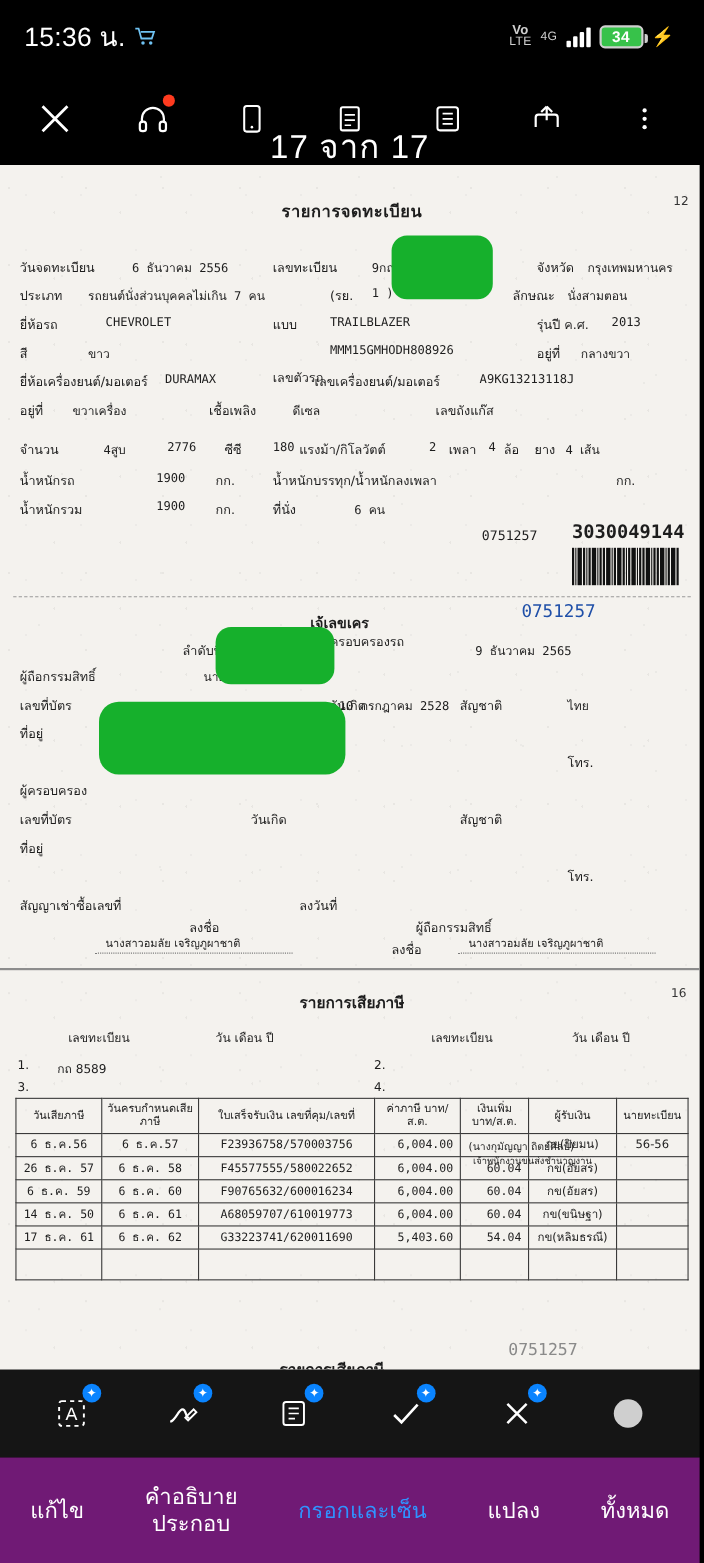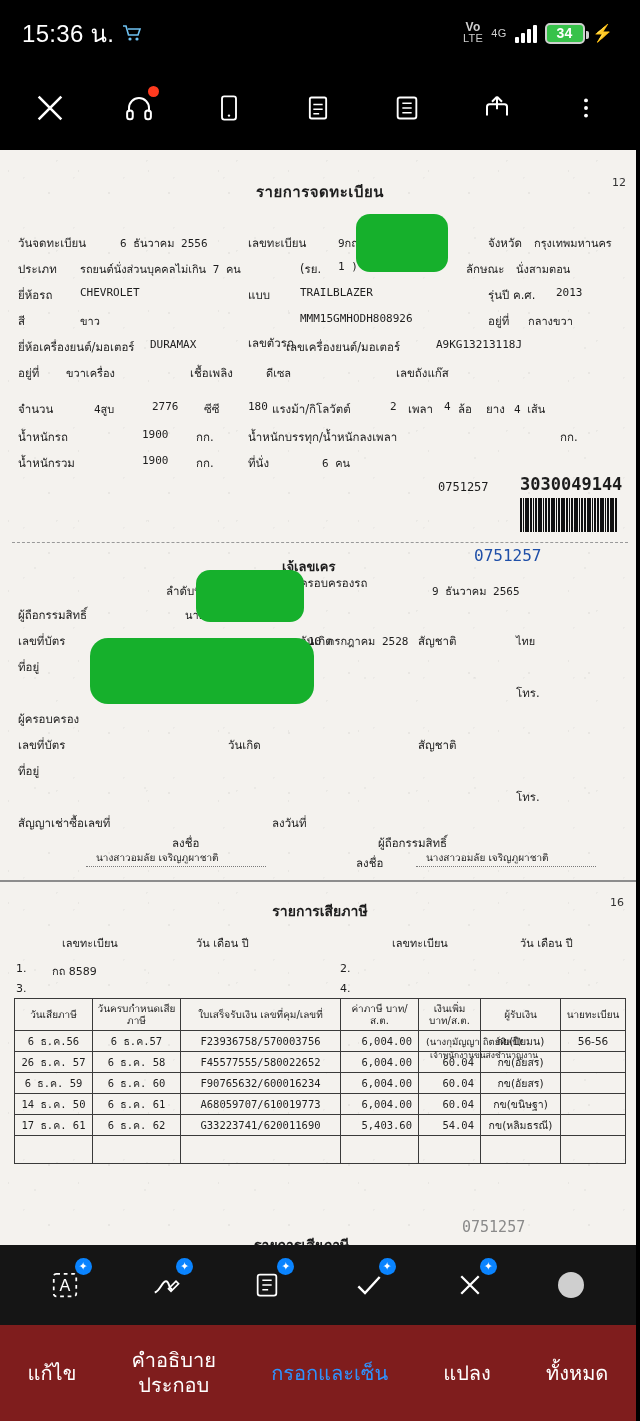--- a/index.html
+++ b/index.html
@@ -168,21 +168,21 @@
     width: 17px; height:17px; border-radius:50%;
     background:#0a84ff; color:#fff;
     font-size:11px; display:flex; align-items:center; justify-content:center;
   }
   .ebtn .grey-dot {
     width: 26px; height:26px; border-radius:50%; background:#cfcfcf;
   }
 
   
   .tabbar {
-    flex: 0 0 96px; height: 96px; background:#7f1d1d;
+    flex: 0 0 96px; height: 96px; background:#701a75;
     display:flex; align-items:center; justify-content:space-around;
     padding: 0 0;
   }
   .tab {
     color:#fff; font-size: 20px; text-align:center; line-height:1.25;
     font-family:"DejaVu Sans", sans-serif;
   }
   .tab.active { color:#2f93ff; }
 </style>
 </head>
@@ -265,20 +265,21 @@
         </svg>
     </div>
     <div class="grow"></div>
     <div class="tb-btn">
       <svg width="26" height="26" viewBox="0 0 24 24">
           <circle cx="12" cy="5" r="1.8" fill="#fff"></circle>
           <circle cx="12" cy="12" r="1.8" fill="#fff"></circle>
           <circle cx="12" cy="19" r="1.8" fill="#fff"></circle>
         </svg>
     </div>
+    <div class="page-indicator">17 จาก 17</div>
   </div>
 
   <div class="doc-area">
 
     <div class="page pg1">
       <div class="paper-noise"></div>
 
       <div class="corner-num" style="right:14px; top:26px;">12</div>
       <div class="doc-title">รายการจดทะเบียน</div>
 
@@ -290,21 +291,21 @@
       <div class="frm val" style="left:534px; top:84px;">กรุงเทพมหานคร</div>
 
       <div class="frm lbl" style="left:18px; top:110px;">ประเภท</div>
       <div class="frm val" style="left:80px; top:110px;">รถยนต์นั่งส่วนบุคคลไม่เกิน 7 คน</div>
       <div class="frm lbl" style="left:300px; top:110px;">(รย.</div>
       <div class="frm val" style="left:338px; top:110px;">1 )</div>
       <div class="frm lbl" style="left:466px; top:110px;">ลักษณะ</div>
       <div class="frm val" style="left:516px; top:110px;">นั่งสามตอน</div>
 
       <div class="frm lbl" style="left:18px; top:136px;">ยี่ห้อรถ</div>
-      <div class="frm val" style="left:80px; top:136px;text-align:center;">CHEVROLET</div>
+      <div class="frm val" style="left:96px; top:136px;text-align:center;">CHEVROLET</div>
       <div class="frm lbl" style="left:248px; top:136px;">แบบ</div>
       <div class="frm val" style="left:300px; top:136px;">TRAILBLAZER</div>
       <div class="frm lbl" style="left:488px; top:136px;">รุ่นปี ค.ศ.</div>
       <div class="frm val" style="left:556px; top:136px;">2013</div>
 
       <div class="frm lbl" style="left:18px; top:162px;">สี</div>
       <div class="frm val" style="left:80px; top:162px;">ขาว</div>
       <div class="frm lbl" style="left:248px; top:162px;margin-top:22px;">เลขตัวรถ</div>
       <div class="frm val" style="left:300px; top:162px;">MMM15GMHODH808926</div>
       <div class="frm lbl" style="left:488px; top:162px;">อยู่ที่</div>

